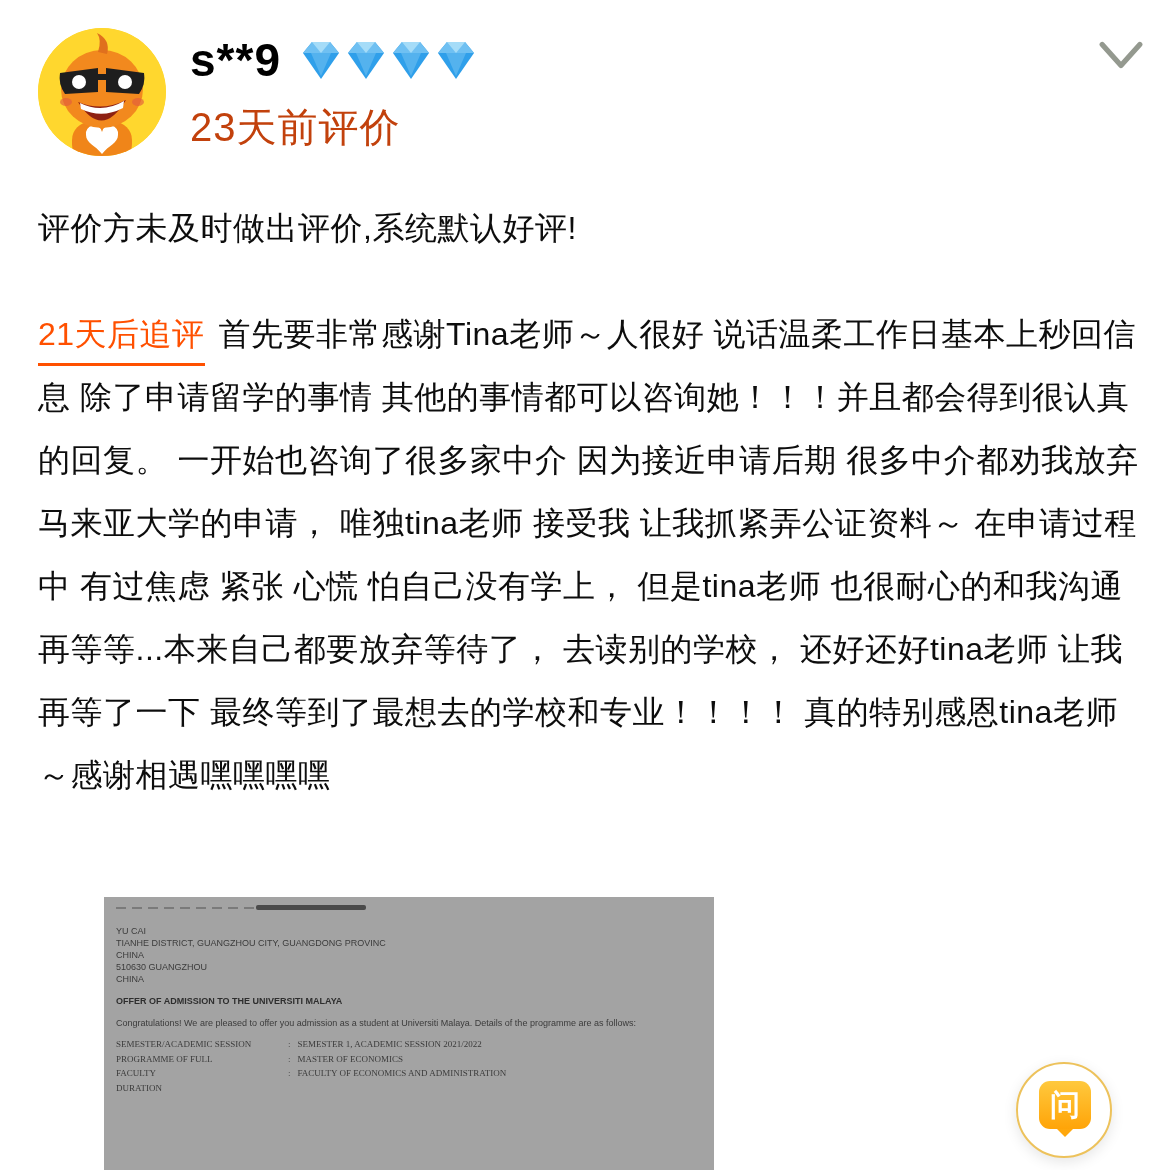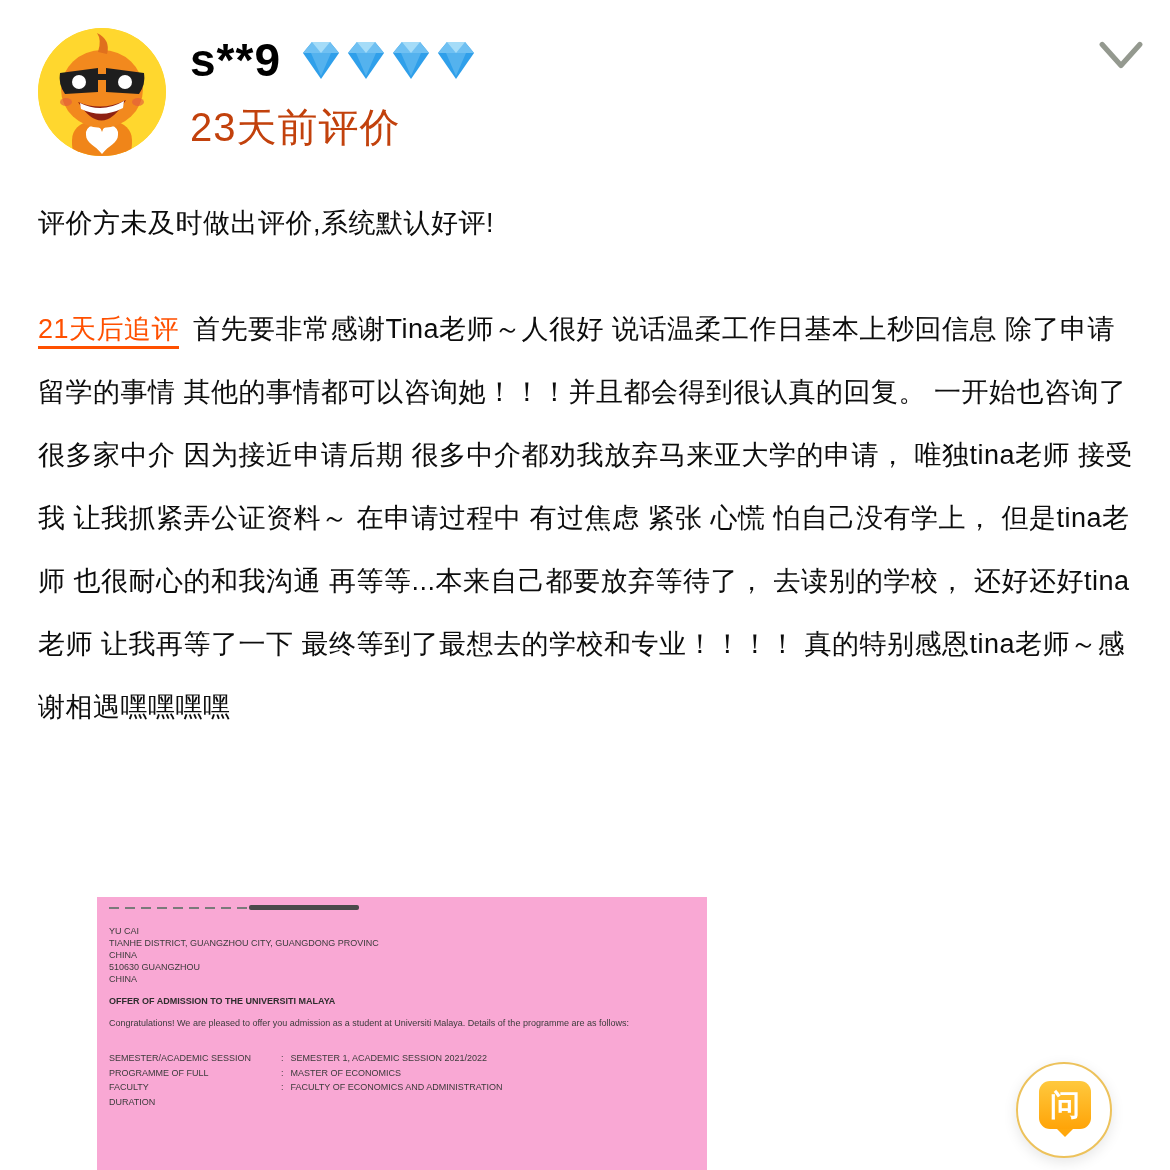--- a/index.html
+++ b/index.html
@@ -28,53 +28,53 @@
   .review-time{
     margin-top:8px;font-size:40px;color:#c2410c;letter-spacing:1px;
   }
   .collapse-btn{
     position:absolute;right:-6px;top:10px;width:46px;height:34px;cursor:pointer;
   }
 
   
   .review-text{
     position:absolute;left:38px;width:1102px;
-    font-size:27px;line-height:63px;color:#0d0d0d;
+    font-size:32px;line-height:63px;color:#0d0d0d;
     letter-spacing:0.5px;overflow-wrap:break-word;
   }
   .p-default{top:165px;}
   .p-followup{top:271px;}
   .followup-label{
     color:#FF5000;
     border-bottom:3px solid #FF5000;
-    padding-bottom:2px;
+    padding-bottom:11px;
     margin-right:14px;
   }
 
   
   .letter{
-    position:absolute;left:97px;top:897px;width:610px;height:273px;
-    background:#f9a8d4;overflow:hidden;cursor:pointer;
+    position:absolute;left:104px;top:897px;width:610px;height:273px;
+    background:#a3a3a3;overflow:hidden;cursor:pointer;
     color:#3b3b3b;font-size:9px;line-height:12px;
     filter:blur(0.3px);
   }
   .letter-inner{padding:6px 0 0 12px;}
   .redacted-line{position:relative;height:8px;margin-bottom:14px;width:250px;}
   .redacted-line .dashes{
     position:absolute;left:0;top:4px;width:150px;height:2px;
     background:repeating-linear-gradient(90deg,#7a7a7a 0 10px,transparent 10px 16px);
   }
   .redacted-line .bar{
     position:absolute;left:140px;top:2px;width:110px;height:5px;background:#4a4a4a;border-radius:2px;
   }
   .recipient div{white-space:nowrap;}
   .salutation{margin-top:14px;}
   .subject{margin-top:10px;font-weight:700;color:#2e2e2e;}
   .intro{margin-top:10px;max-width:548px;}
-  .details{margin-top:23px;}
+  .details{margin-top:9px;font-family:Liberation Serif, serif;}
   .detail-row{display:flex;margin-bottom:2.5px;}
   .detail-label{width:172px;flex:none;}
   .detail-value{width:300px;flex:none;}
   .detail-value::before{content:":";padding-right:7px;}
 
   
   .ask-fab{
     position:absolute;left:1016px;top:1062px;width:96px;height:96px;
     background:#fff;border:2px solid #EDC25B;border-radius:50%;
     box-shadow:0 4px 14px rgba(0,0,0,0.10);

